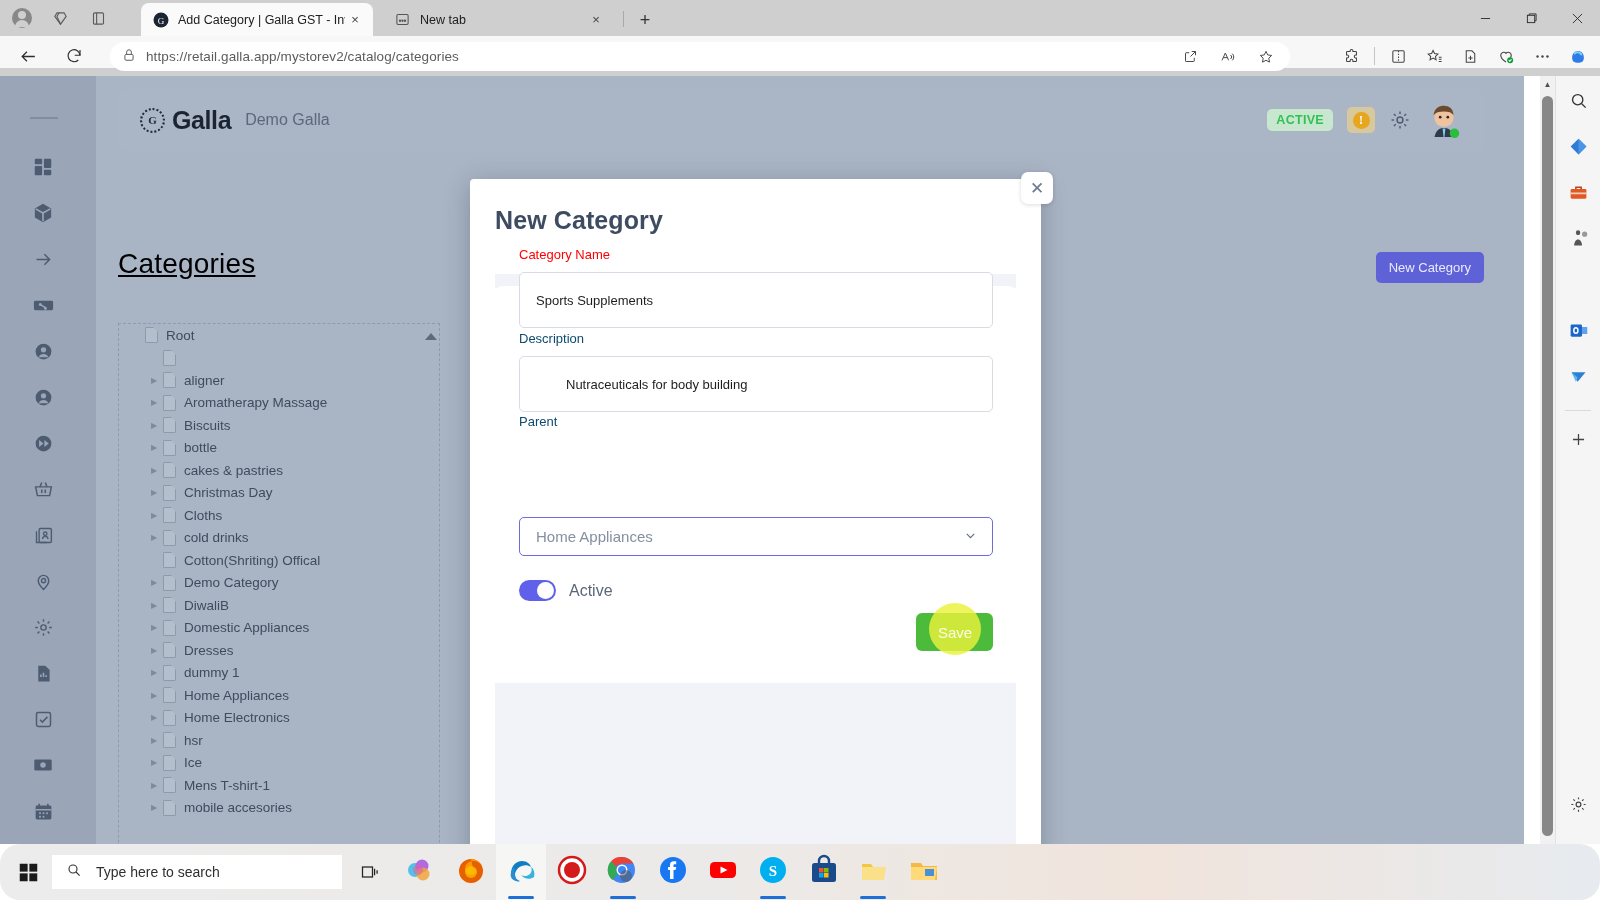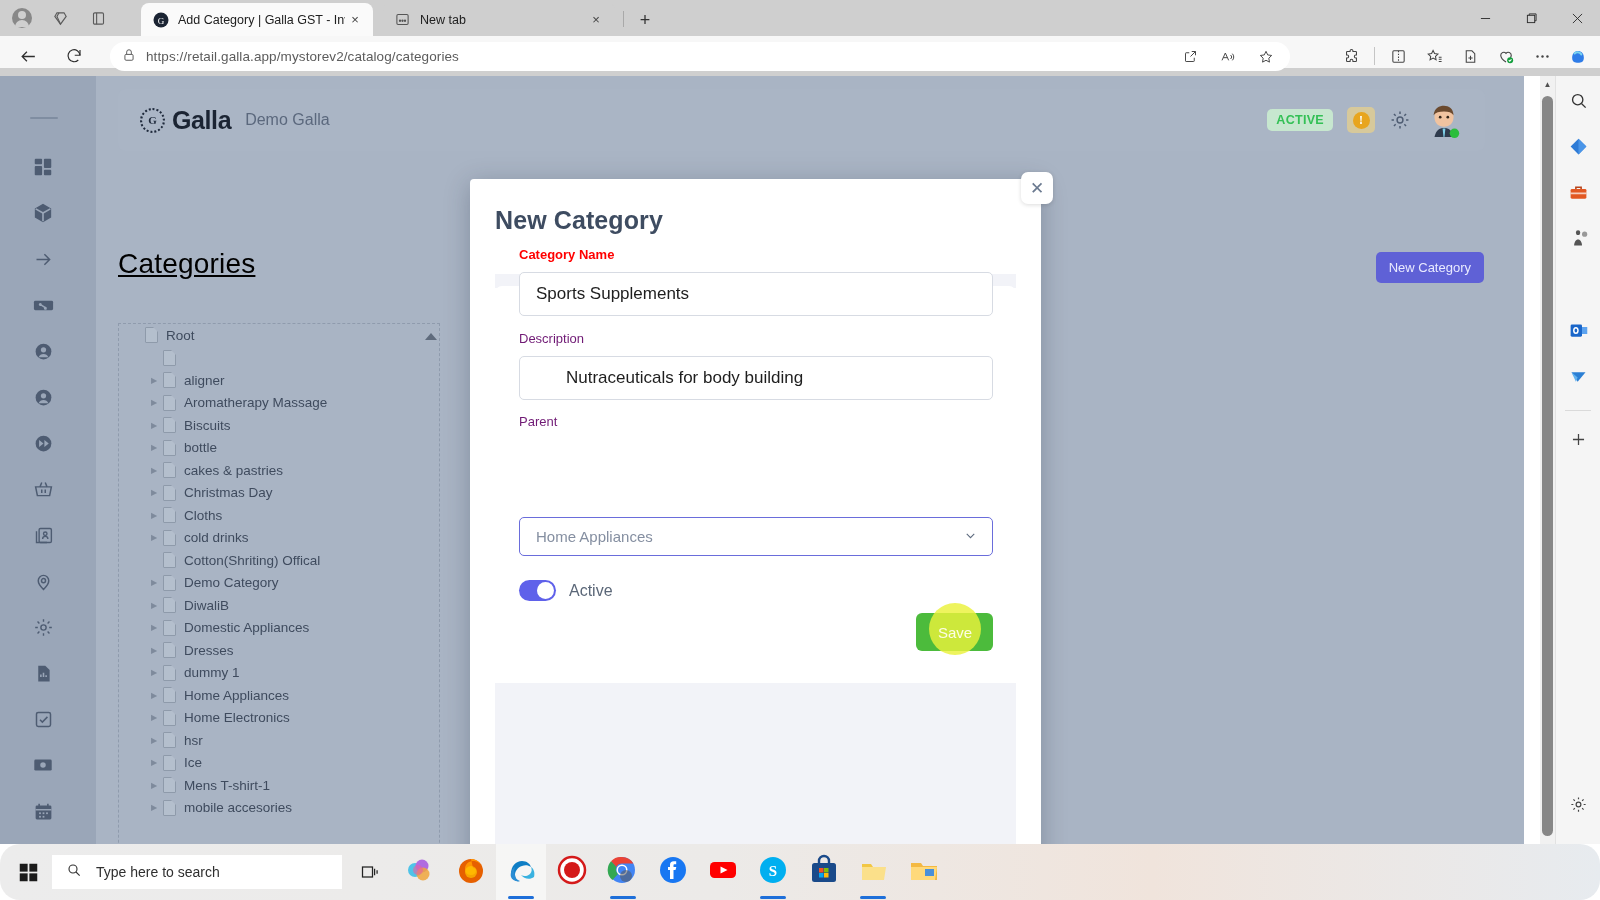--- a/index.html
+++ b/index.html
@@ -191,27 +191,27 @@
   }
   .form-topstrip {
     position: absolute; left: 495px; top: 198px; width: 521px; height: 14px;
     background: #f2f3f8;
   }
   .form-card {
     position: absolute; left: 495px; top: 210px; width: 521px; height: 390px;
     background: #fff; border-radius: 7px 7px 0 0;
   }
   .fld-label { position: absolute; font-size: 13px; }
-  .fld-label.req { color: #ff0000; font-weight: bold; }
-  .fld-label.norm { color: #701a75; }
+  .fld-label.req { color: #ff0000; }
+  .fld-label.norm { color: #0c4a6e; }
   .fld-input {
-    position: absolute; left: 519px; width: 474px; height: 44px;
+    position: absolute; left: 519px; width: 474px; height: 56px;
     border: 1px solid #d7dbe3; border-radius: 5px; background: #fff;
     display: flex; align-items: center; padding: 0 16px;
-    font-size: 17px; color: #1e1e1e;
+    font-size: 13px; color: #1e1e1e;
   }
   .fld-select {
     position: absolute; left: 519px; top: 441px; width: 474px; height: 39px;
     border: 1px solid #6a6ddb; border-radius: 5px; background: #fff;
     display: flex; align-items: center; padding: 0 14px 0 16px;
     font-size: 15px; color: #858fa1;
   }
   .sel-caret { margin-left: auto; color: #5d6a7e; font-size: 13px; }
   .toggle-row { position: absolute; left: 519px; top: 504px; display: flex; align-items: center; }
   .toggle {

